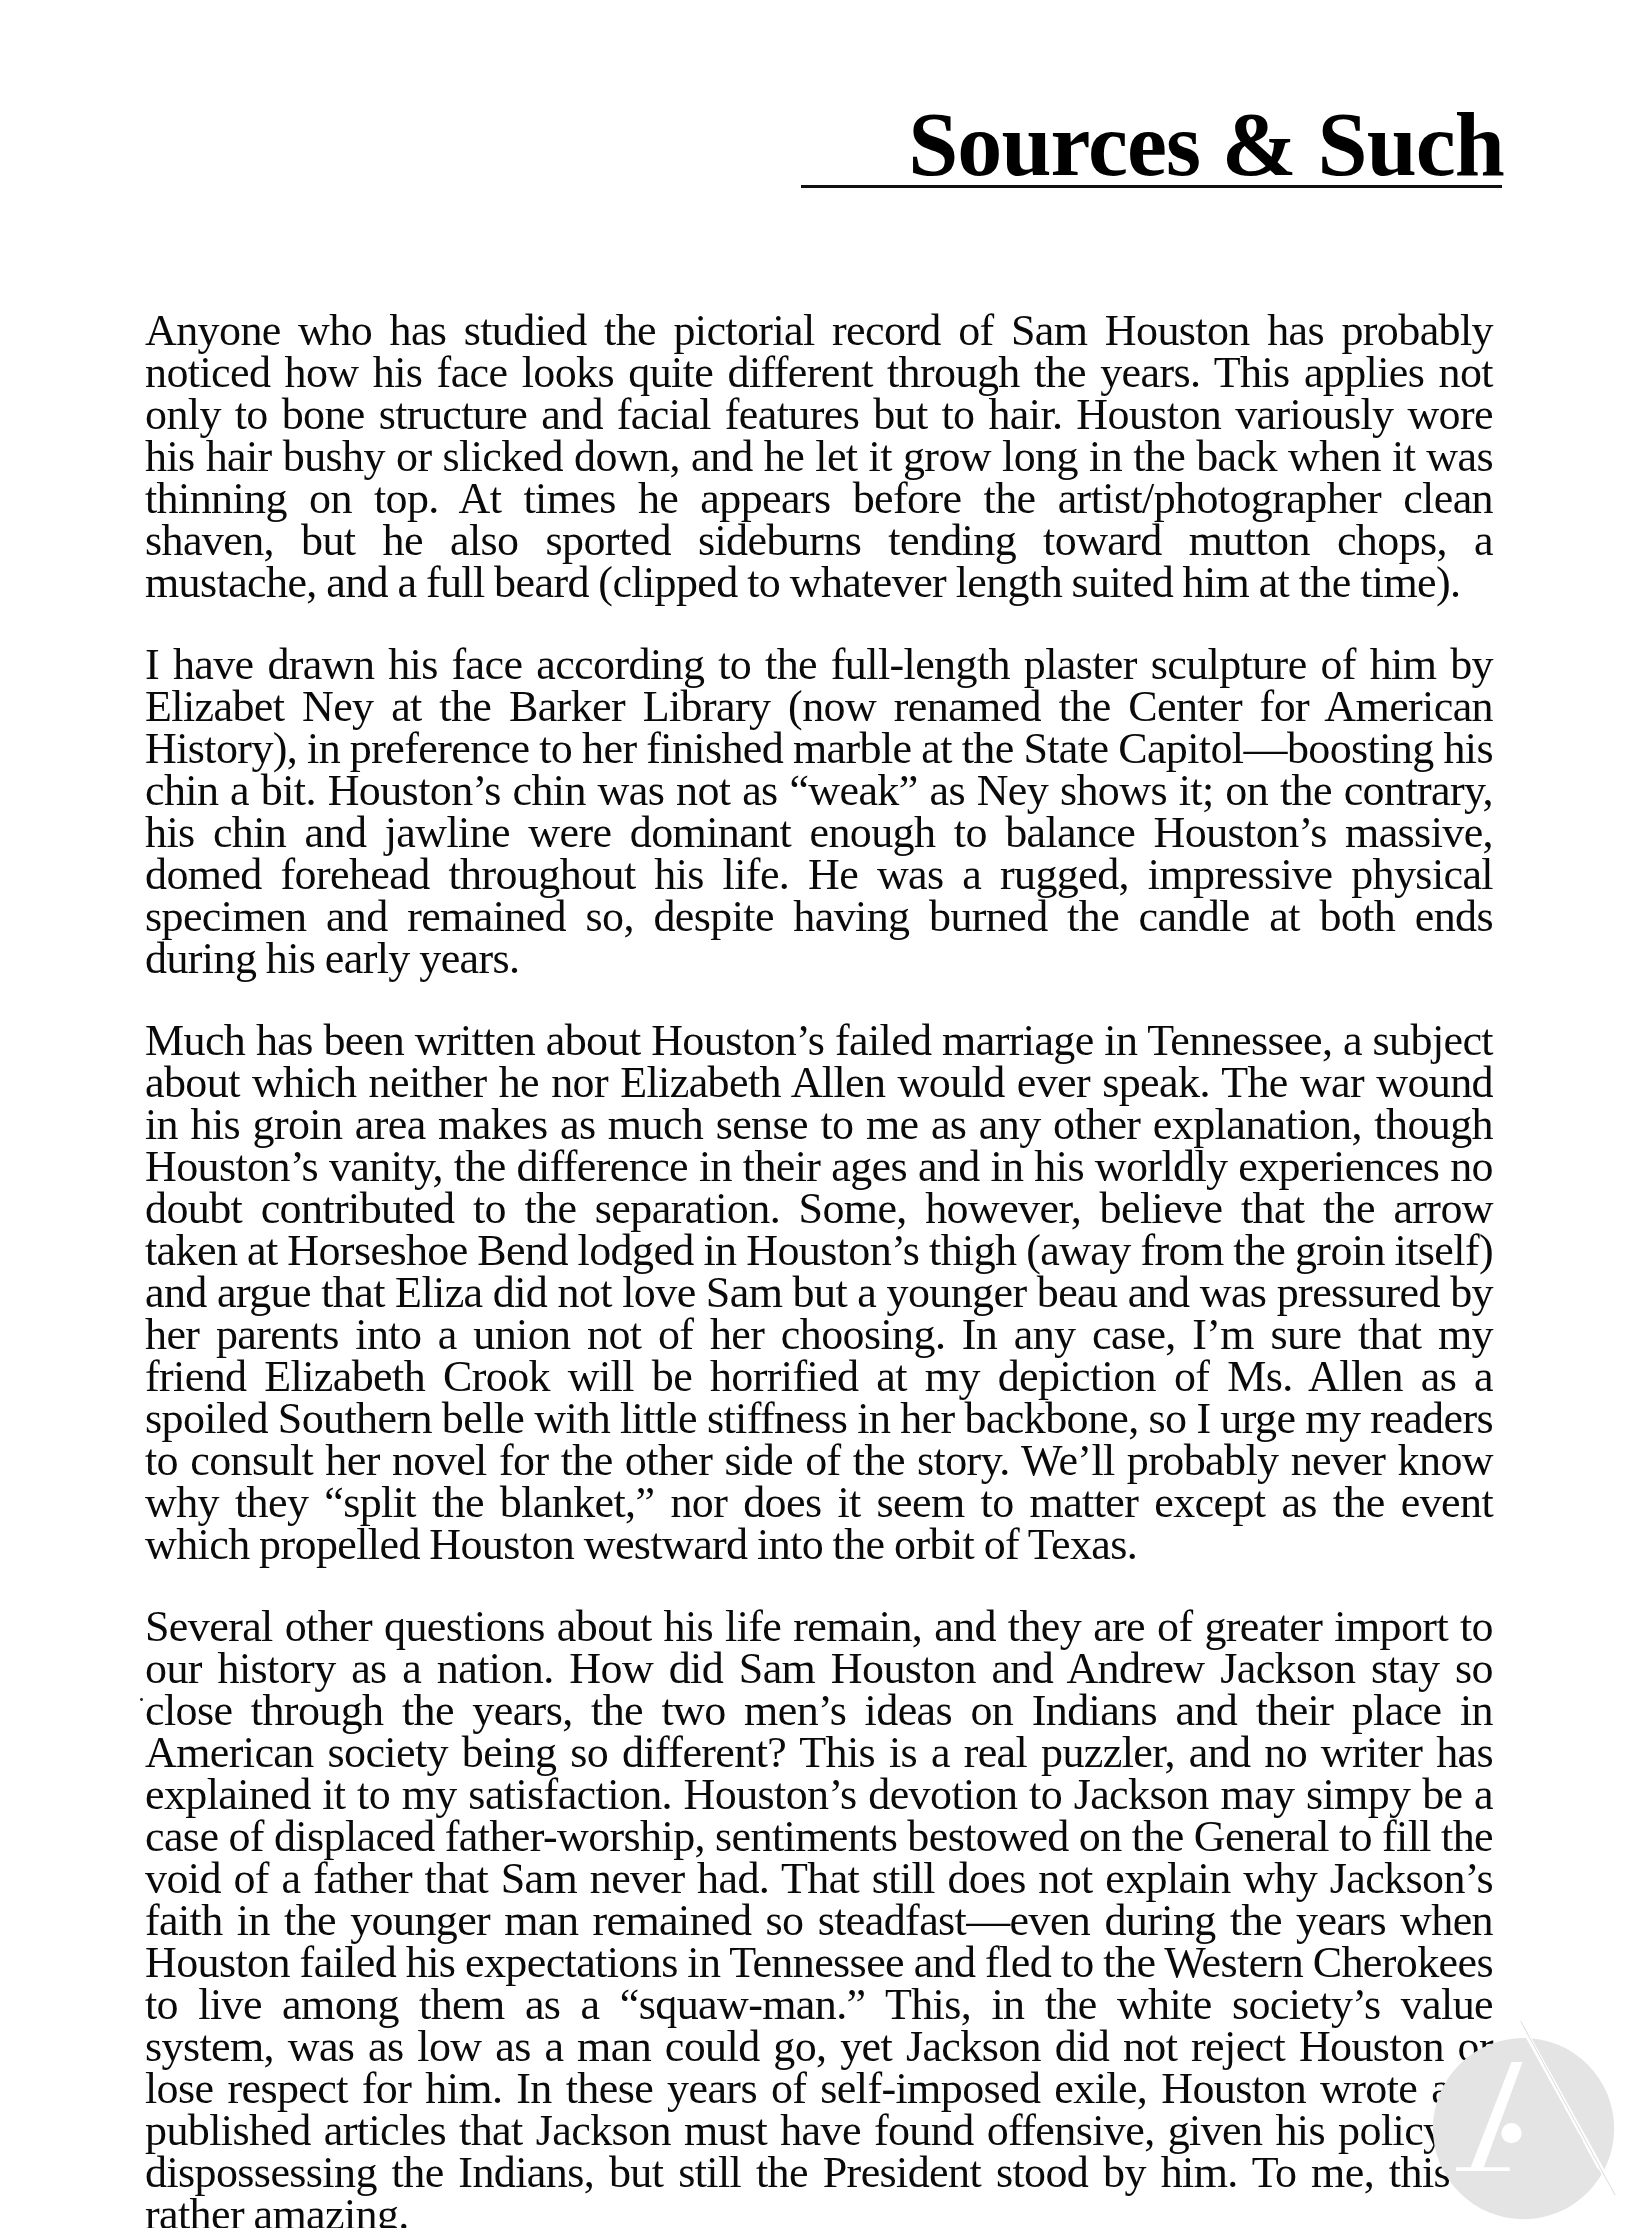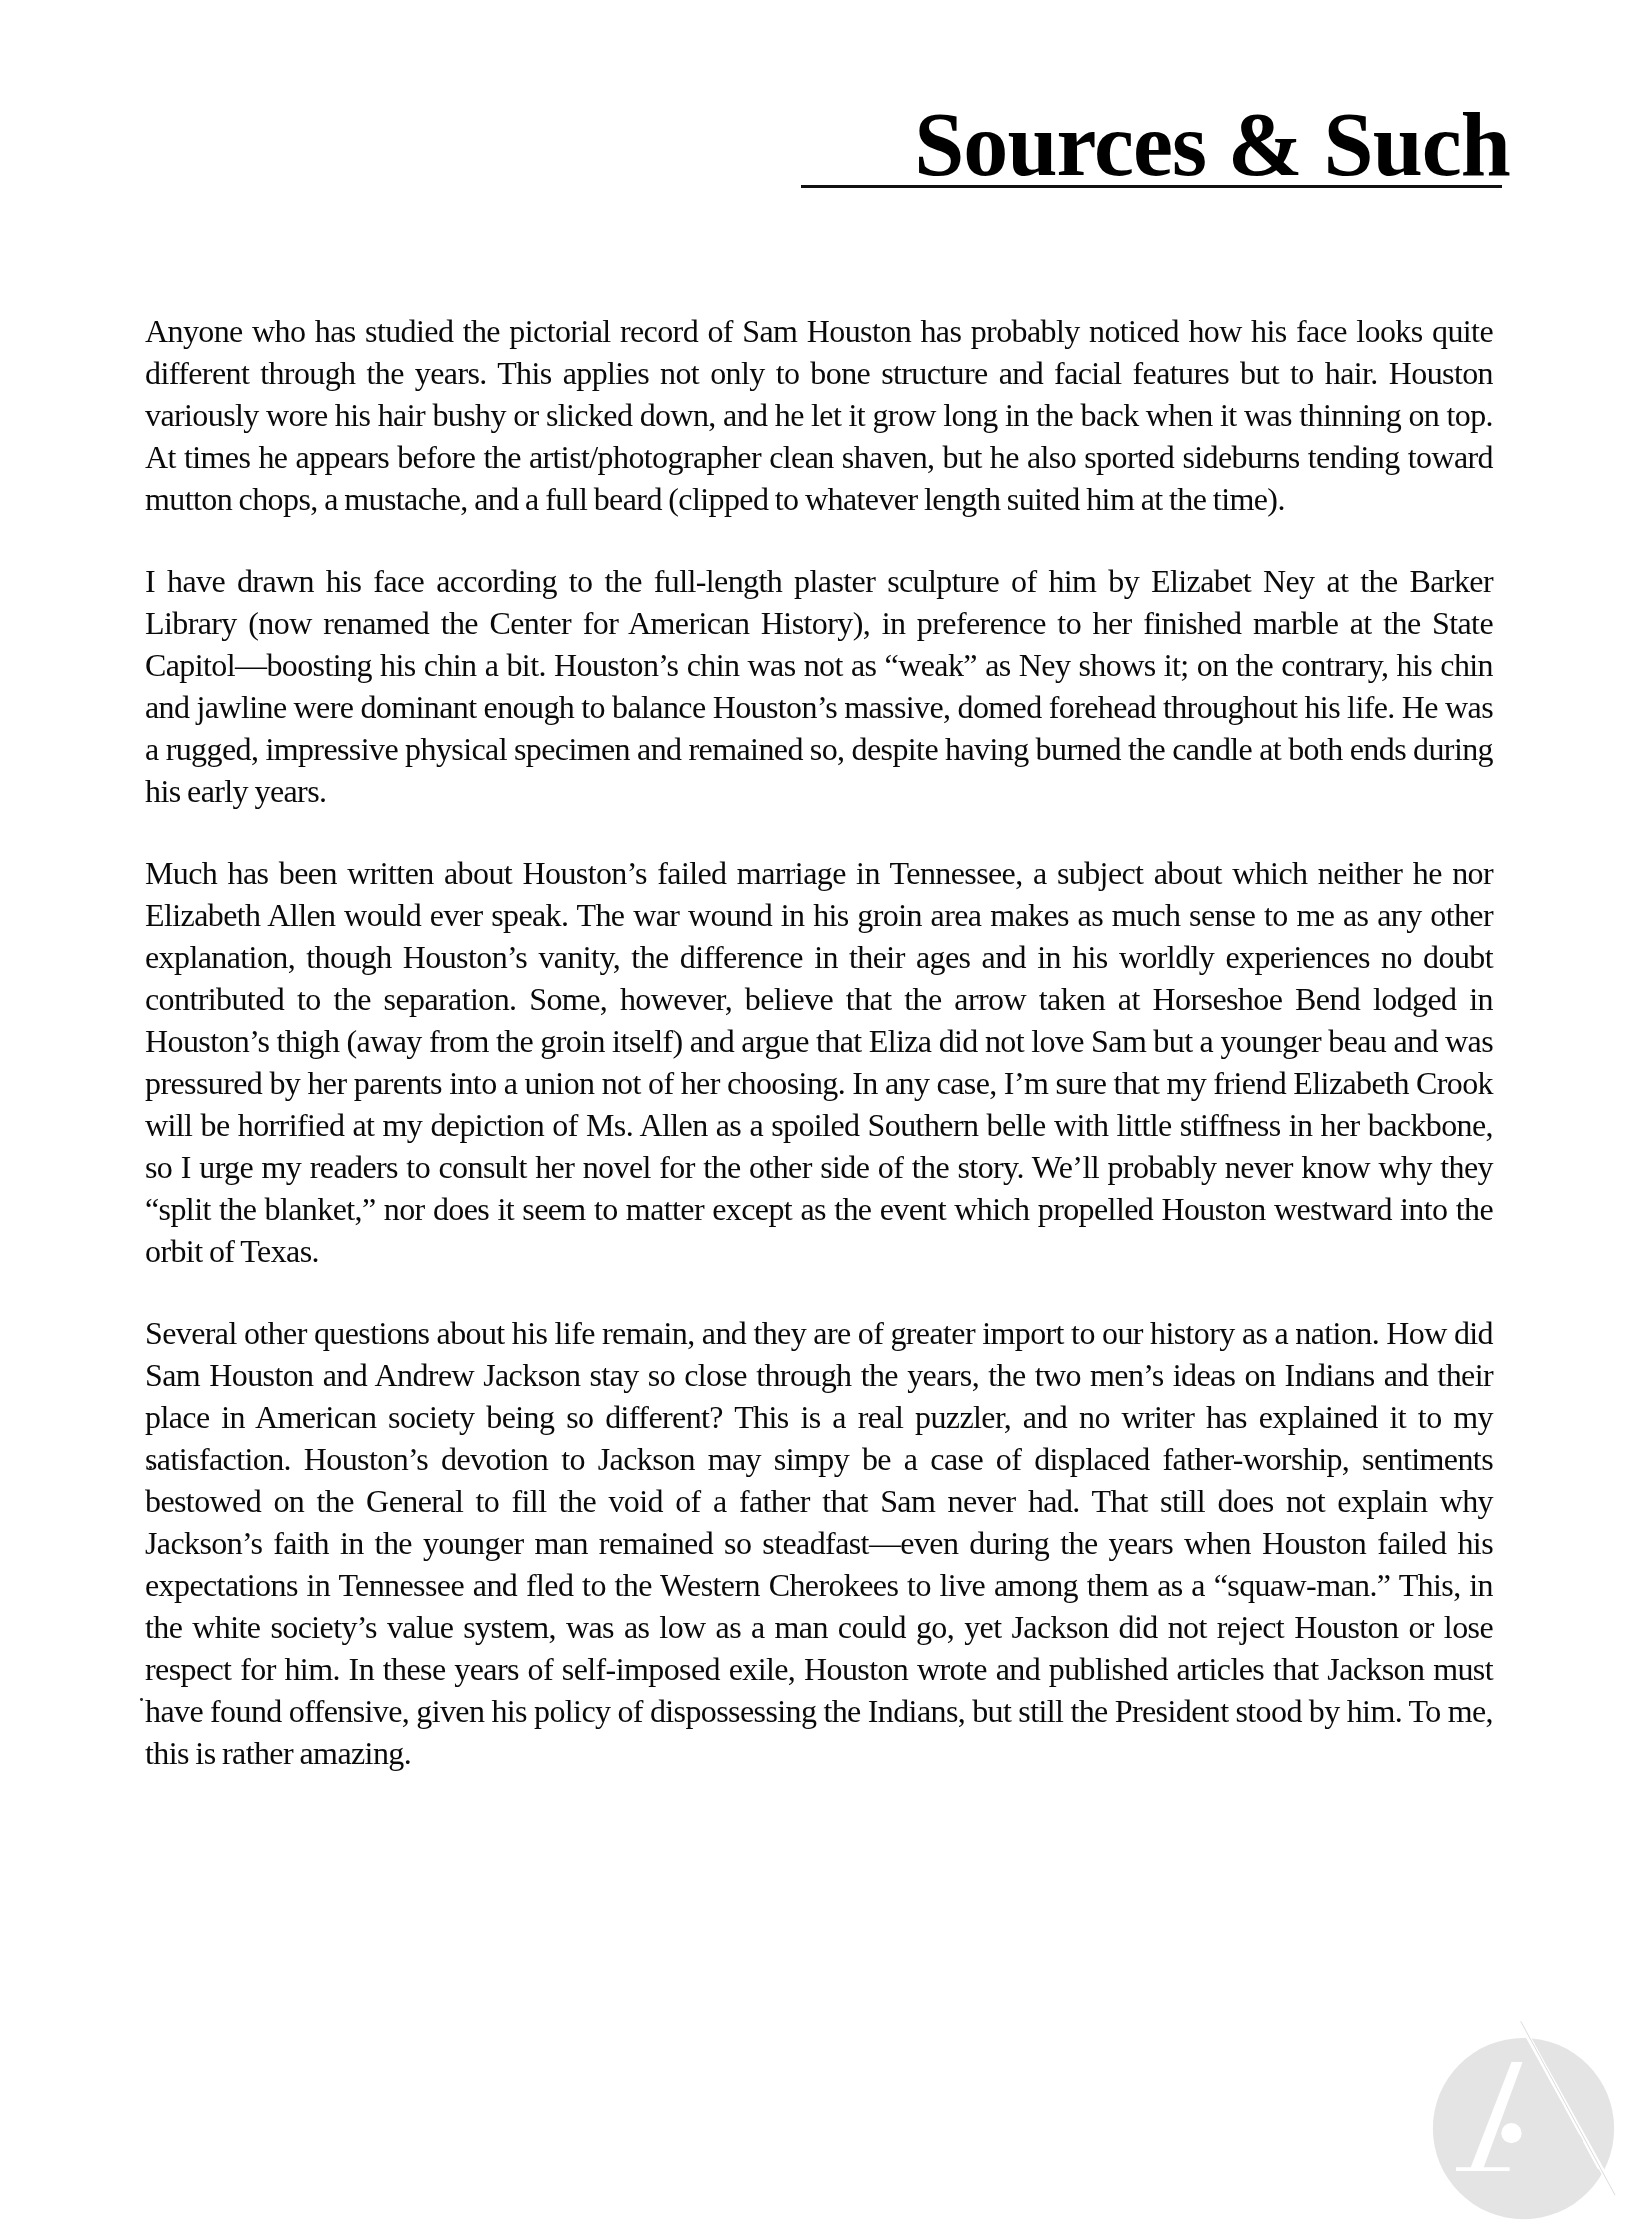--- a/index.html
+++ b/index.html
@@ -11,21 +11,21 @@
       width: 1648px;
       height: 2229px;
       position: relative;
       overflow: hidden;
       color: #0a0a0a;
       font-family: "Liberation Serif", "DejaVu Serif", serif;
     }
     .page-title {
       position: absolute;
       top: 100px;
-      right: 138px;
+      right: 144px;
       margin: 0;
       font-family: "Liberation Serif", "DejaVu Serif", serif;
       font-weight: bold;
       font-size: 90px;
       line-height: 1;
       letter-spacing: -0.9px;
       color: #000;
     }
     .title-rule {
       position: absolute;
@@ -36,21 +36,21 @@
       background: #111;
     }
     .body-text {
       position: absolute;
       left: 145px;
       top: 310px;
       width: 1360px;
     }
     .para {
       margin: 0 12px 40px 0;
-      font-size: 32px;
+      font-size: 44px;
       line-height: 42px;
       text-align: justify;
       text-align-last: left;
       letter-spacing: -0.6px;
       word-spacing: -0.9px;
     }
     .stray-mark {
       position: absolute;
       width: 2.8px;
       height: 2.8px;

